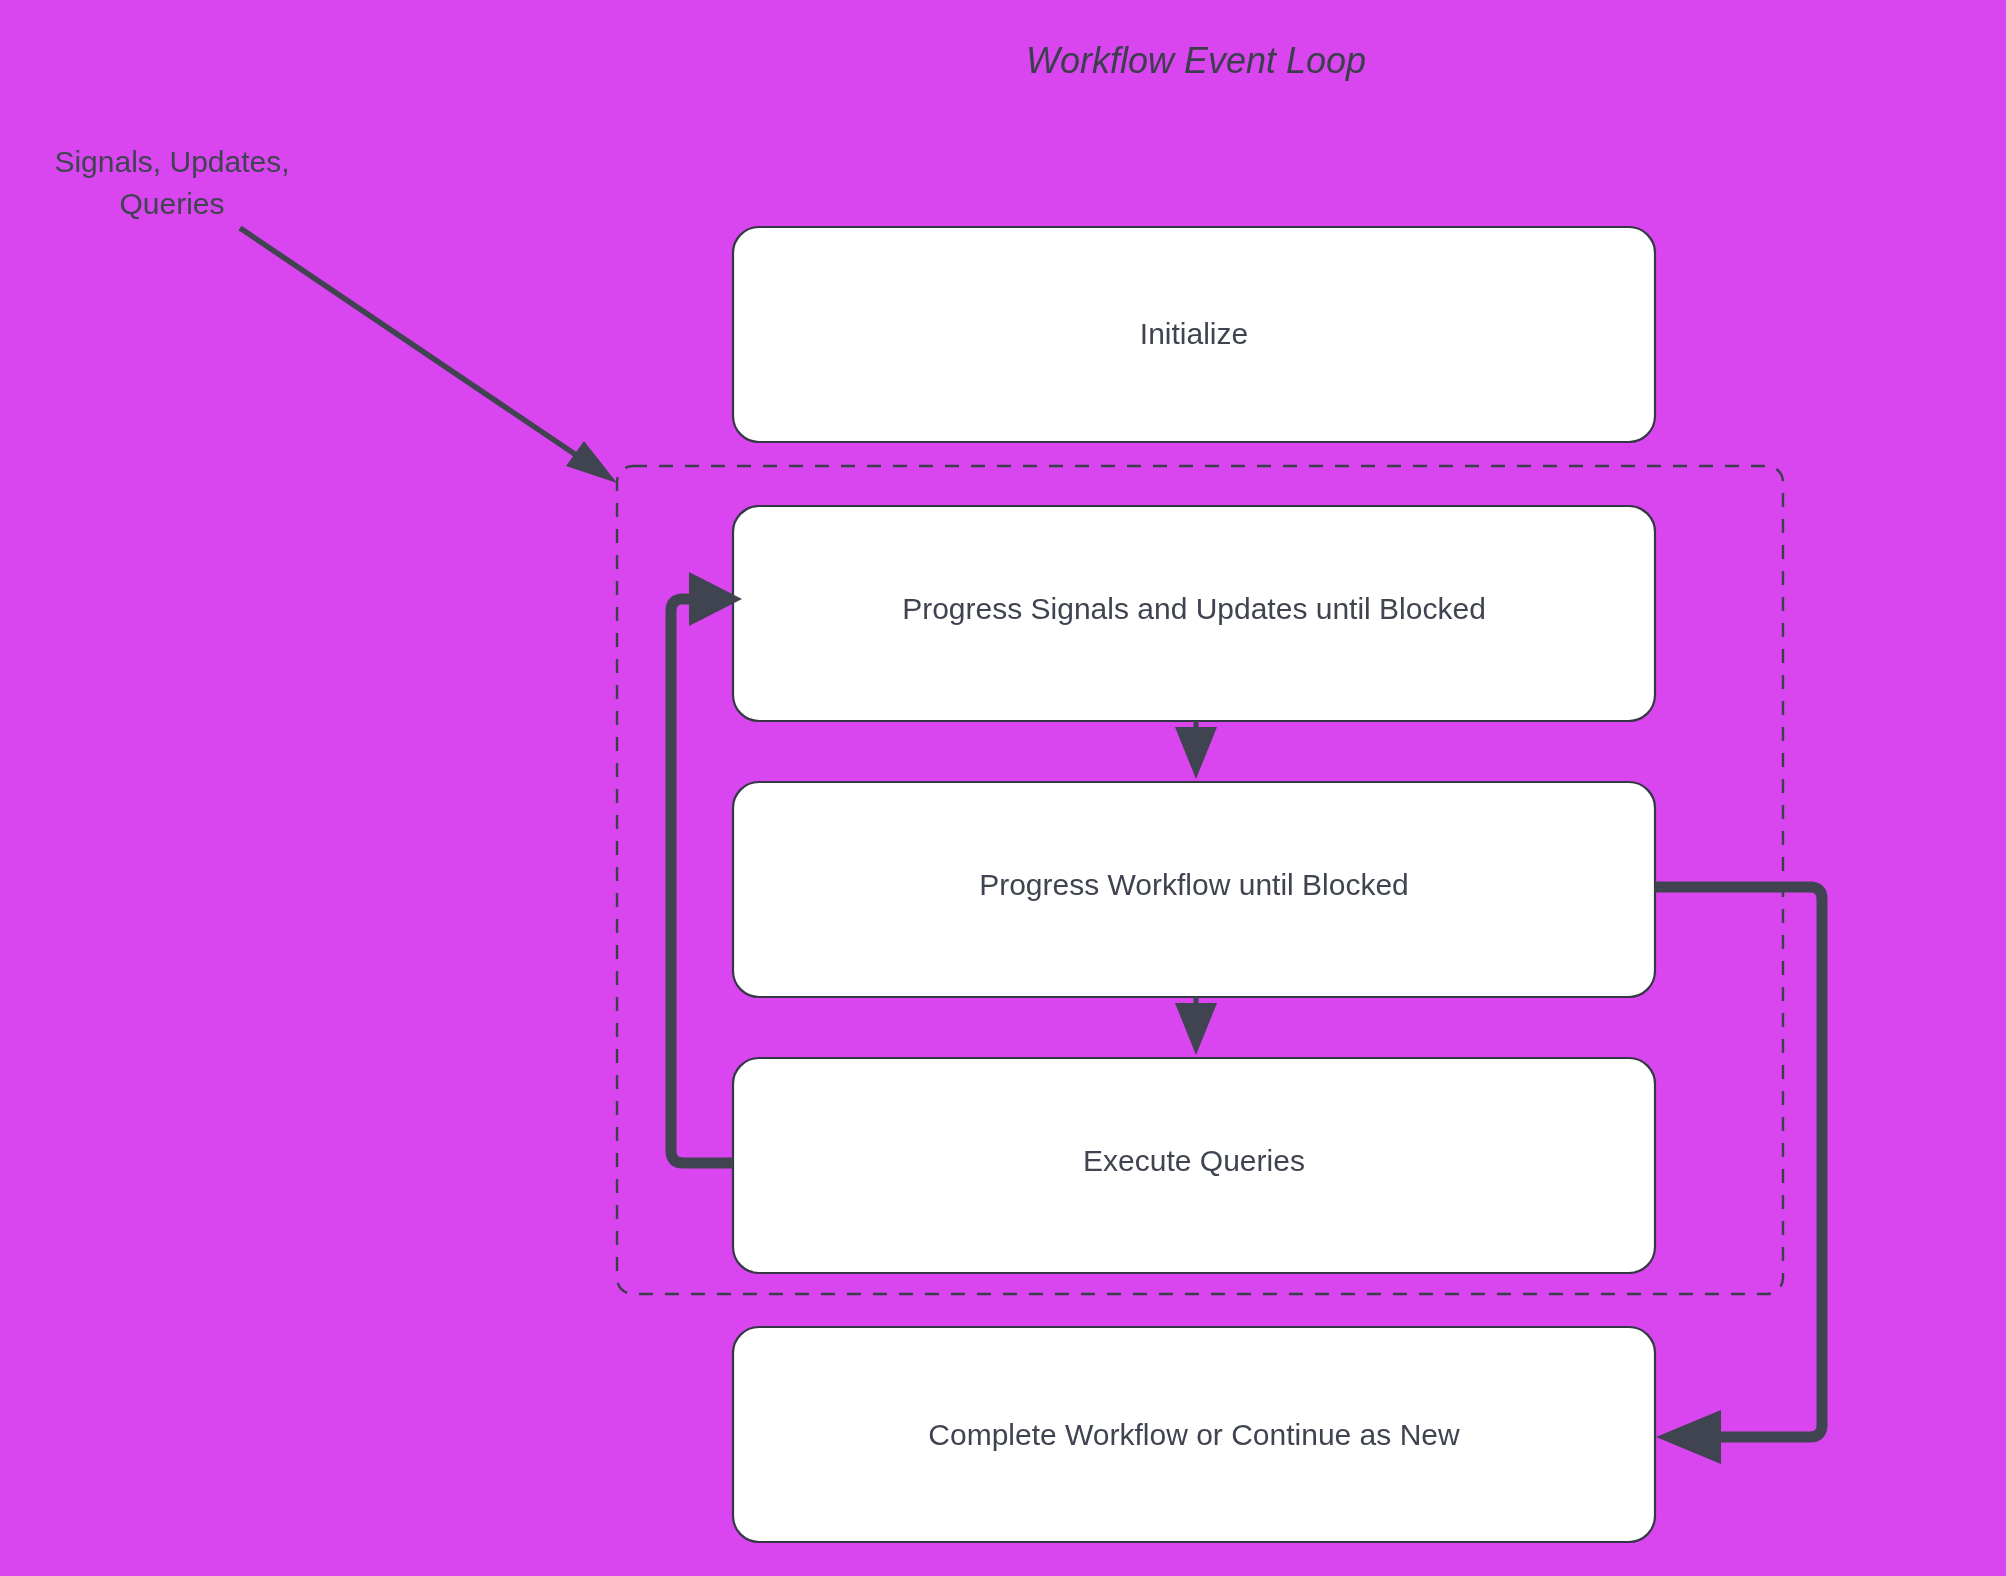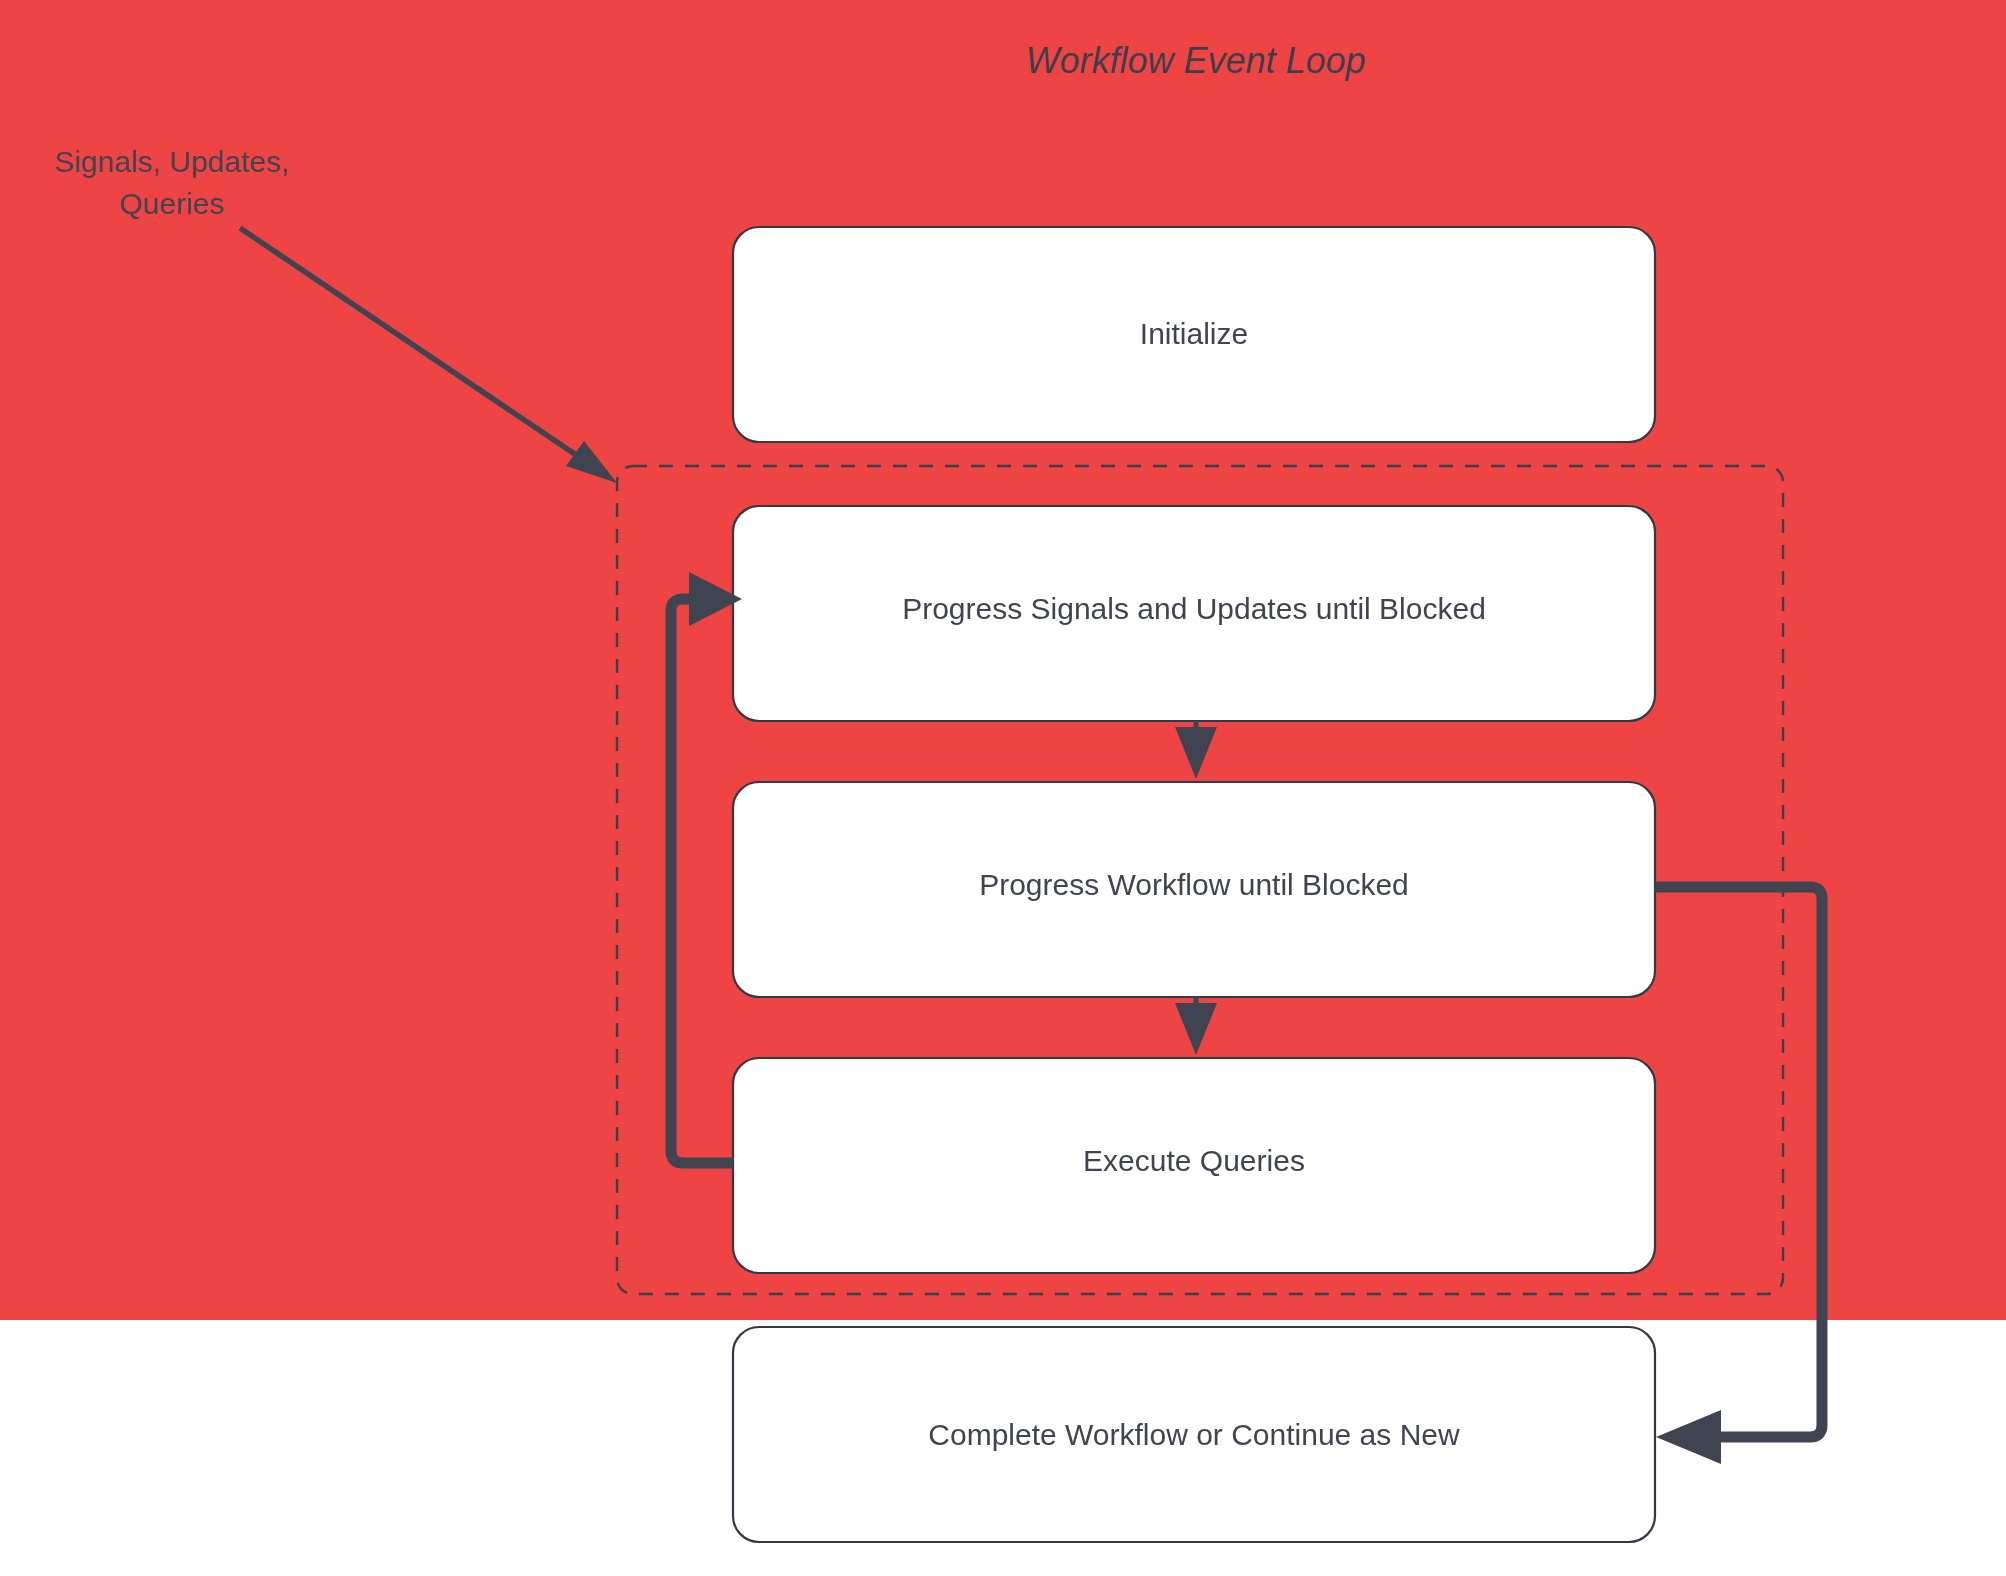--- a/index.html
+++ b/index.html
@@ -9,22 +9,22 @@
   }
   body {
     width: 2006px;
     height: 1576px;
     overflow: hidden;
     font-family: "Liberation Sans", sans-serif;
   }
   #diagram-root {
     position: relative;
     width: 2006px;
-    height: 1320px;
-    background: #ef4444;
+    height: 1576px;
+    background: #d946ef;
   }
   svg.diagram-canvas {
     position: absolute;
     top: 0;
     left: 0;
     width: 2006px;
     height: 1576px;
     display: block;
   }
   .node-box {

